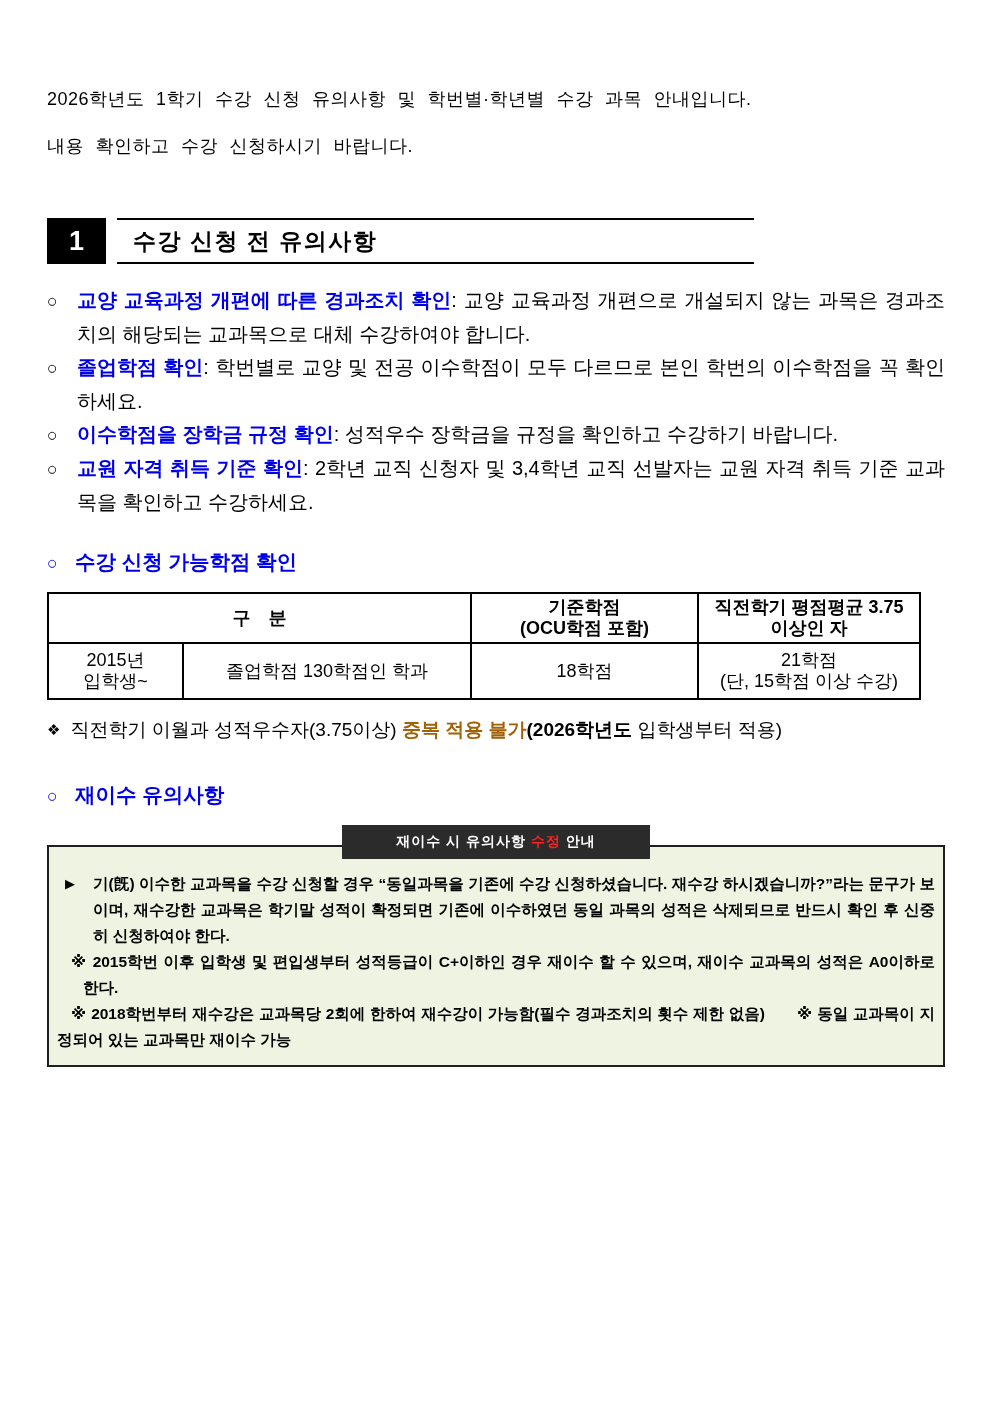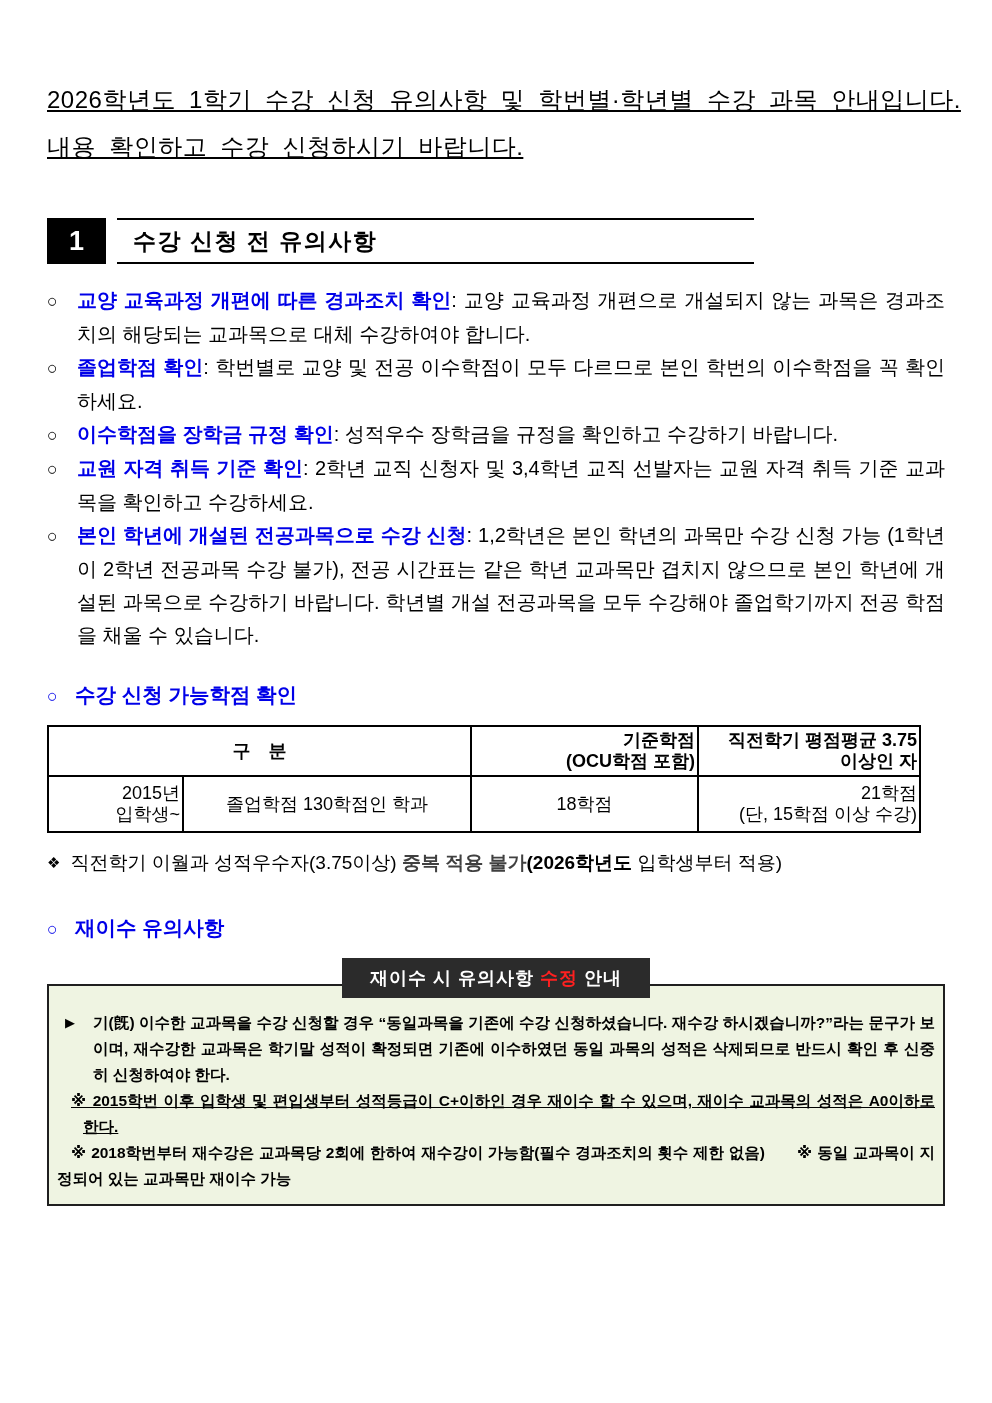--- a/index.html
+++ b/index.html
@@ -5,21 +5,21 @@
   html,body{margin:0;padding:0;}
   body{
     width:992px;height:1403px;
     background:#ffffff;color:#000;
     font-family:"Liberation Sans","DejaVu Sans",sans-serif;
     overflow:hidden;
   }
   .page{box-sizing:border-box;width:992px;height:1403px;padding:76px 47px 0 47px;}
 
   
-  .intro-line{font-size:24px;line-height:47px;letter-spacing:0.5px;word-spacing:6px;white-space:nowrap;text-decoration:underline;}
+  .intro-line{font-size:18px;line-height:47px;letter-spacing:0.5px;word-spacing:6px;white-space:nowrap;}
   .office{margin-top:16px;text-align:right;font-size:21px;line-height:30px;letter-spacing:0.5px;}
 
   
   .sec-header{display:flex;align-items:stretch;margin-top:48px;}
   .sec-num{flex:0 0 59px;height:46px;background:#000;color:#fff;
     font-size:27px;font-weight:bold;display:flex;align-items:center;justify-content:center;}
   .sec-title-wrap{margin-left:11px;width:637px;box-sizing:border-box;
     border-top:2.5px solid #000;border-bottom:2.5px solid #000;
     display:flex;align-items:center;padding-left:16px;
     font-size:23px;font-weight:bold;letter-spacing:1.5px;}
@@ -36,40 +36,40 @@
   .subheading .bullet{color:#0000e8;width:28px;}
   .subheading.retake{margin-top:36px;}
 
   
   table.credit{margin-top:14px;width:872px;border-collapse:collapse;table-layout:fixed;}
   table.credit td{border:2px solid #000;text-align:center;vertical-align:middle;
     font-size:18px;line-height:21px;padding:3px 2px;}
   table.credit .hd{font-weight:bold;}
   table.credit tr.hrow td{height:42px;}
   table.credit tr.drow td{height:48px;}
-  .cellline{display:block;text-align:right;}
+  .cellline{display:block;}
 
   
   .dnote{margin-top:16px;font-size:19px;line-height:28px;}
   .dmark{font-size:15px;margin-right:10px;vertical-align:1px;}
-  .red-bold{color:#404040;font-weight:bold;}
+  .red-bold{color:#a16207;font-weight:bold;}
   .black-bold{font-weight:bold;}
 
   
   .banner{position:relative;z-index:2;width:292px;margin:14px auto -14px auto;
     background:#2b2b2b;color:#fff;text-align:center;
-    font-size:18px;font-weight:bold;letter-spacing:1px;padding:8px 8px;}
+    font-size:14px;font-weight:bold;letter-spacing:1px;padding:8px 8px;}
   .banner .hl{color:#ff2020;}
   .greenbox{position:relative;z-index:1;border:2px solid #1f1f1f;background:#eff4e2;
     padding:24px 8px 12px 8px;font-size:15.5px;font-weight:bold;line-height:26px;}
   .greenbox p{margin:0;text-align:justify;word-break:break-all;}
   .gb-item1{padding-left:36px;text-indent:-28px;}
   .arrow{display:inline-block;width:28px;text-indent:0;font-size:13px;vertical-align:1px;}
   .quote{text-decoration-style:dotted;text-underline-offset:4px;}
-  .gb-item2{padding-left:26px;text-indent:-12px;text-decoration:underline;}
+  .gb-item2{padding-left:26px;text-indent:-12px;}
   .gb-item3{text-indent:14px;}
 </style>
 </head>
 <body>
 
 <div class="page">
 
   <div class="intro-line">2026학년도 1학기 수강 신청 유의사항 및 학번별·학년별 수강 과목 안내입니다.</div>
   <div class="intro-line">내용 확인하고 수강 신청하시기 바랍니다.</div>
 
@@ -77,21 +77,20 @@
   <div class="sec-header">
     <div class="sec-num">1</div>
     <div class="sec-title-wrap">수강 신청 전 유의사항</div>
   </div>
 
   <div class="notices">
     <p class="notice"><span class="bullet">○</span><span class="lead">교양 교육과정 개편에 따른 경과조치 확인</span><span>: 교양 교육과정 개편으로 개설되지 않는 과목은 경과조치의 해당되는 교과목으로 대체 수강하여야 합니다.</span></p>
     <p class="notice"><span class="bullet">○</span><span class="lead">졸업학점 확인</span><span>: 학번별로 교양 및 전공 이수학점이 모두 다르므로 본인 학번의 이수학점을 꼭 확인하세요.</span></p>
     <p class="notice"><span class="bullet">○</span><span class="lead">이수학점을 장학금 규정 확인</span><span>: 성적우수 장학금을 규정을 확인하고 수강하기 바랍니다.</span></p>
     <p class="notice"><span class="bullet">○</span><span class="lead">교원 자격 취득 기준 확인</span><span>: 2학년 교직 신청자 및 3,4학년 교직 선발자는 교원 자격 취득 기준 교과목을 확인하고 수강하세요.</span></p>
-    <p class="notice"><span class="bullet">○</span><span class="lead">본인 학년에 개설된 전공과목으로 수강 신청</span><span>: 1,2학년은 본인 학년의 과목만 수강 신청 가능 (1학년이 2학년 전공과목 수강 불가), 전공 시간표는 같은 학년 교과목만 겹치지 않으므로 본인 학년에 개설된 과목으로 수강하기 바랍니다. 학년별 개설 전공과목을 모두 수강해야 졸업학기까지 전공 학점을 채울 수 있습니다.</span></p>
   </div>
 
   <div class="subheading"><span class="bullet">○</span><span>수강 신청 가능학점 확인</span></div>
 
   <table class="credit">
     <colgroup>
         <col style="width:135px">
         <col style="width:288px">
         <col style="width:227px">
         <col style="width:222px">

